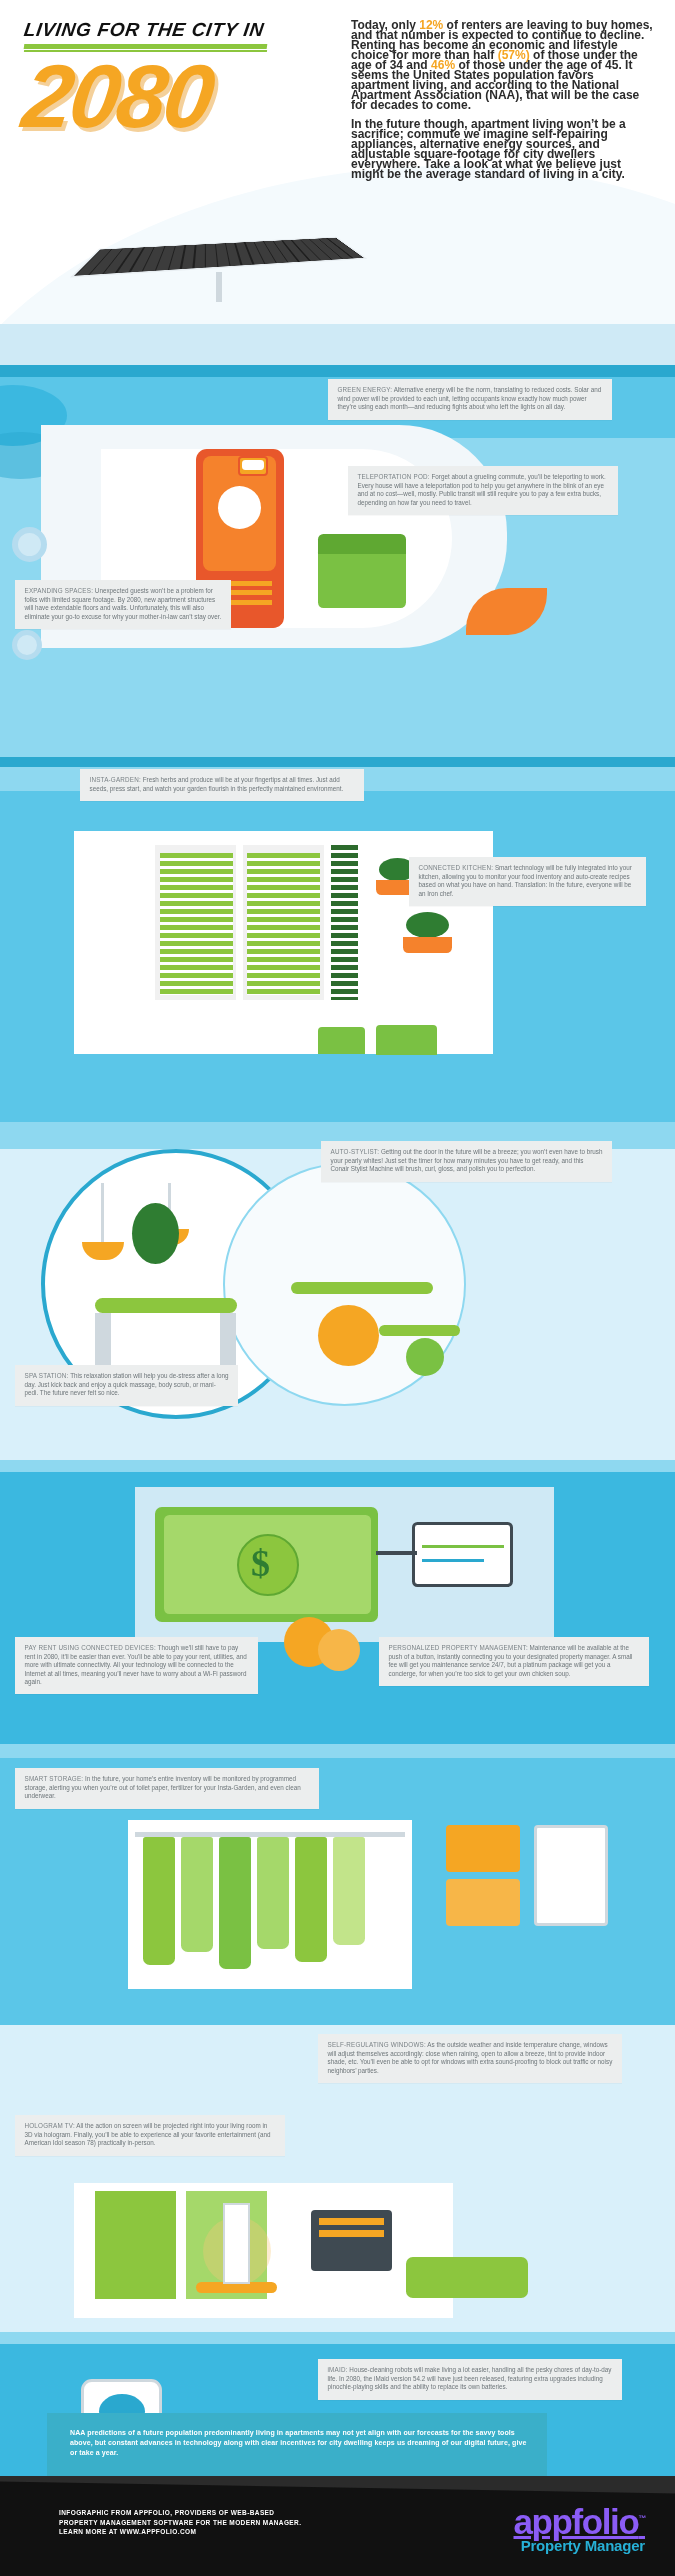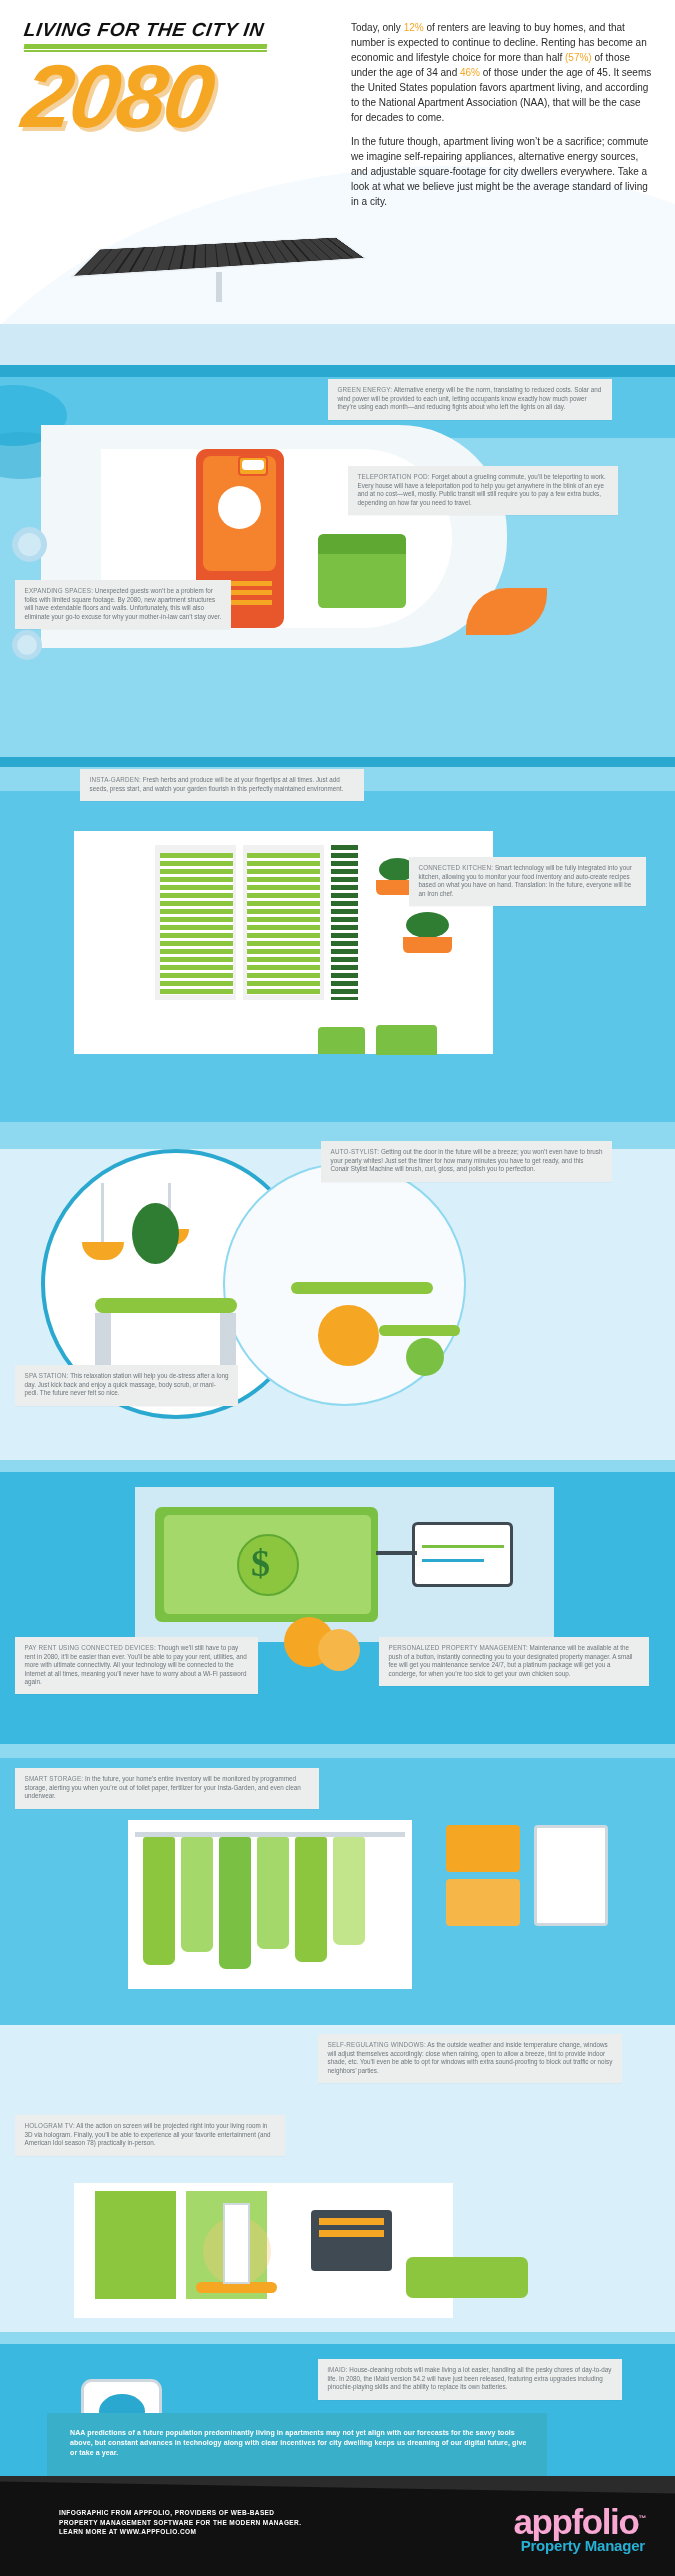--- a/index.html
+++ b/index.html
@@ -30,21 +30,21 @@
   .title-year {
     margin-top:4px;
     font-family:"Liberation Sans", sans-serif;
     font-weight:bold; font-style:italic;
     font-size:89px; line-height:81px; color:#f5a623;
     transform:skewX(-8deg);
     text-shadow: 4px 4px 0 rgba(230,150,30,.45);
     letter-spacing:-2.7px;
   }
   .intro { position:absolute; left:351px; top:20px; width:304px; z-index:6; }
-  .intro p { font-size:10px; line-height:15px; color:#2b2b2b; font-weight:normal; margin-bottom:8.8px; }
+  .intro p { font-size:12px; line-height:10px; color:#2b2b2b; font-weight:bold; margin-bottom:8.8px; }
   .hl { color:#f5a623; }
 
   
   .solar { position:absolute; left:81px; top:223px; width:291px; height:81px; z-index:4; }
   .solar-panel {
     position:absolute; left:13.5px; top:6.8px; width:264px; height:47px;
     background:#2f2f2f; transform:perspective(176px) rotateX(58deg) rotate(-6deg);
     background-image:
       repeating-linear-gradient(90deg, #1f1f1f 0 1.4px, #3c3c3c 1.4px 10.8px),
       repeating-linear-gradient(0deg, #1f1f1f 0 1.4px, #3c3c3c 1.4px 9.5px);
@@ -80,21 +80,21 @@
   .closing p { color:#fff; font-size:7px; line-height:10.3px; font-weight:bold; letter-spacing:0.1px; }
   .footer {
     position:absolute; left:0; bottom:0; width:676px; height:100px;
     background:#111; z-index:41;
   }
   .footer-wedge { position:absolute; left:0; top:0; width:676px; height:20px; background:#2b2b2b;
      clip-path: polygon(0 0, 676px 0, 676px 17.6px, 0 5.4px); }
   .footer-text { position:absolute; left:59px; top:32px; }
   .footer-text div { color:#fff; font-size:6.5px; line-height:9.5px; letter-spacing:0.4px; font-weight:bold; }
   .logo { position:absolute; right:31px; top:27px; text-align:right; }
-  .logo-main { color:#f9a8d4; font-size:35px; font-weight:bold; line-height:32px; letter-spacing:-1.4px; }
+  .logo-main { color:#8b5cf6; font-size:35px; font-weight:bold; line-height:32px; letter-spacing:-1.4px;text-decoration:underline; }
   .logo-tm { font-size:8px; vertical-align:super; }
   .logo-sub { color:#27b0d6; font-size:15px; font-weight:bold; line-height:15px; letter-spacing:-0.2px; }
 </style>
 </head>
 <body>
 
 <div class="page">
 
   <div class="hero">
     <div class="hero-bgsweep"></div>

